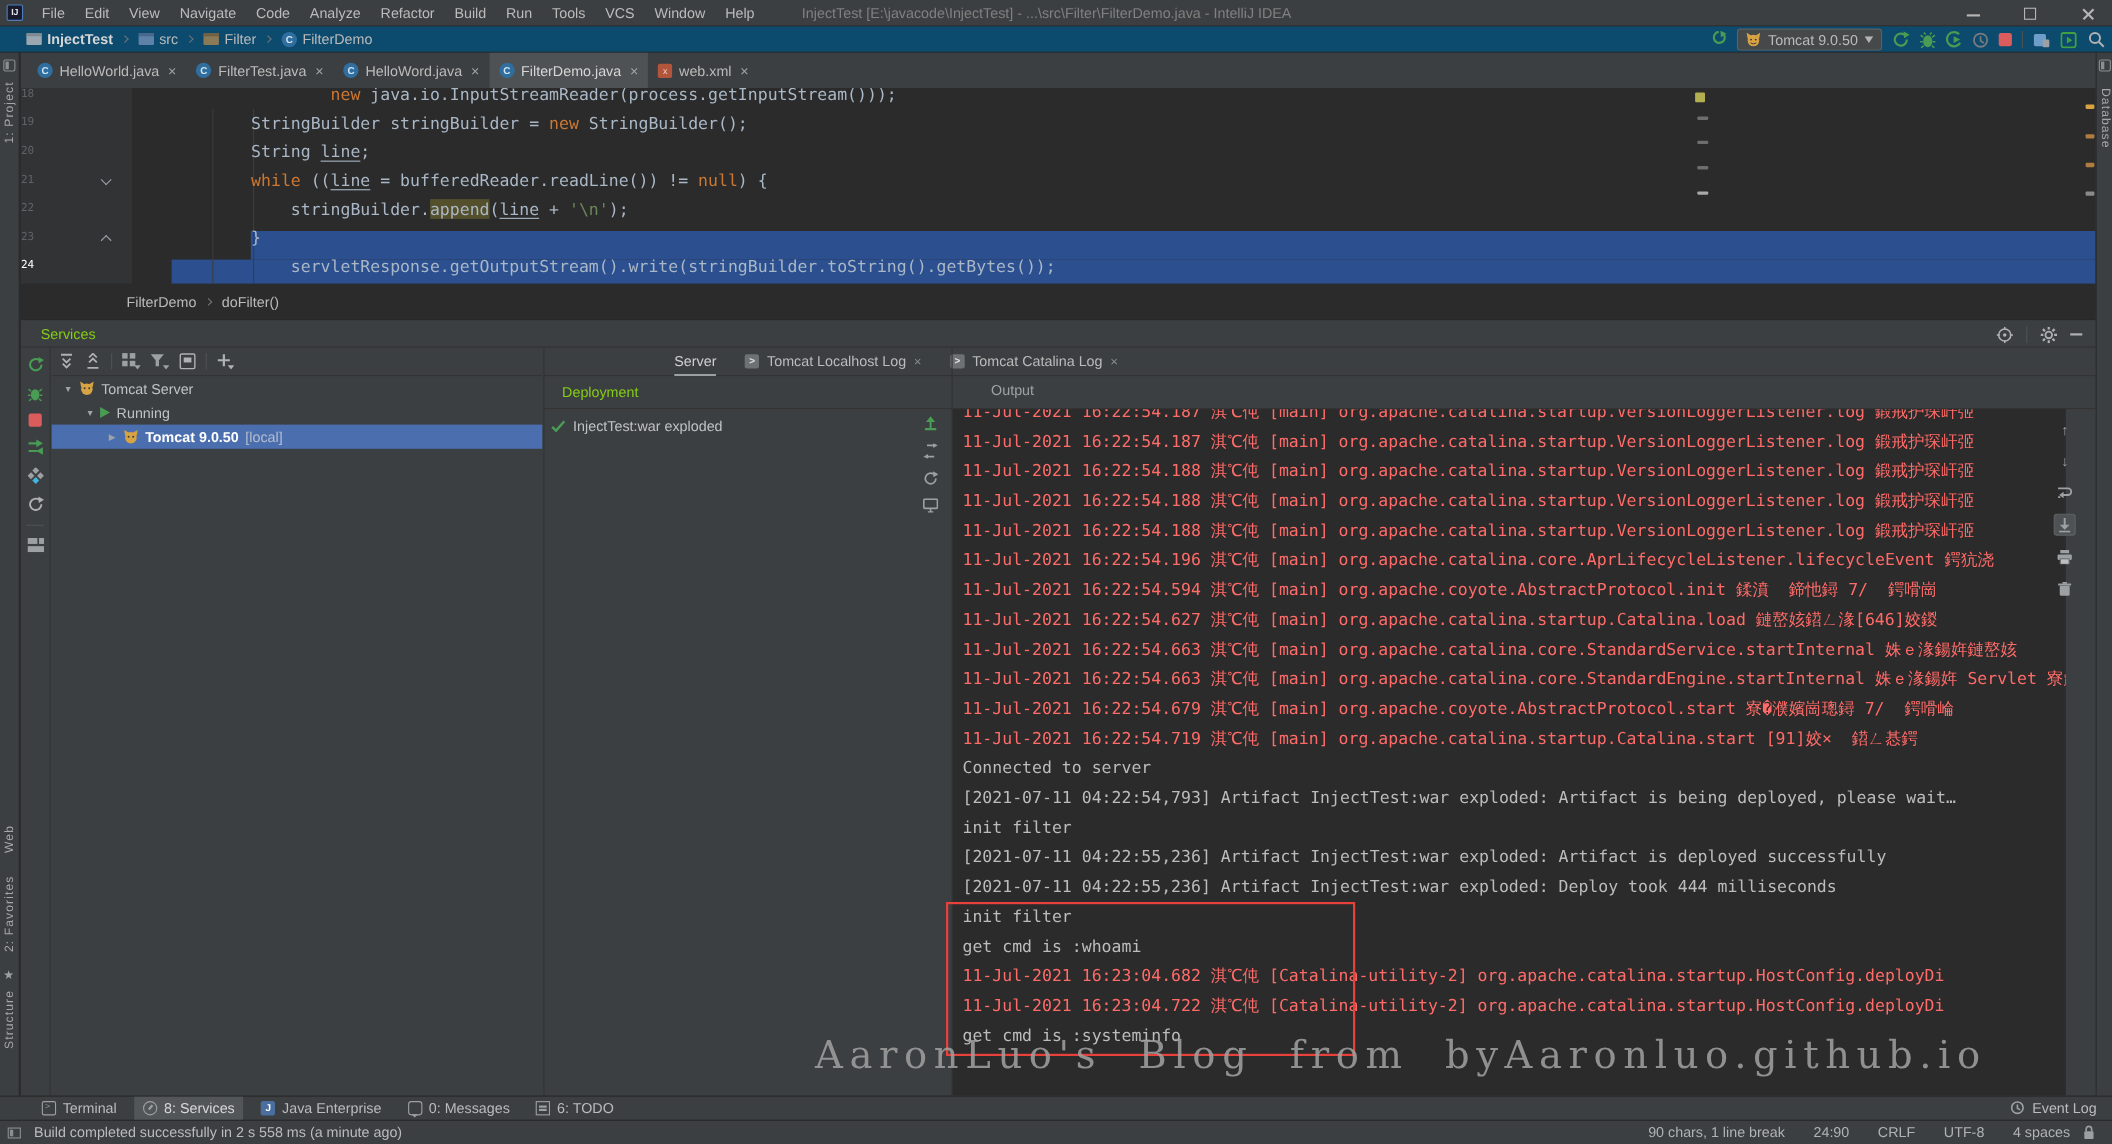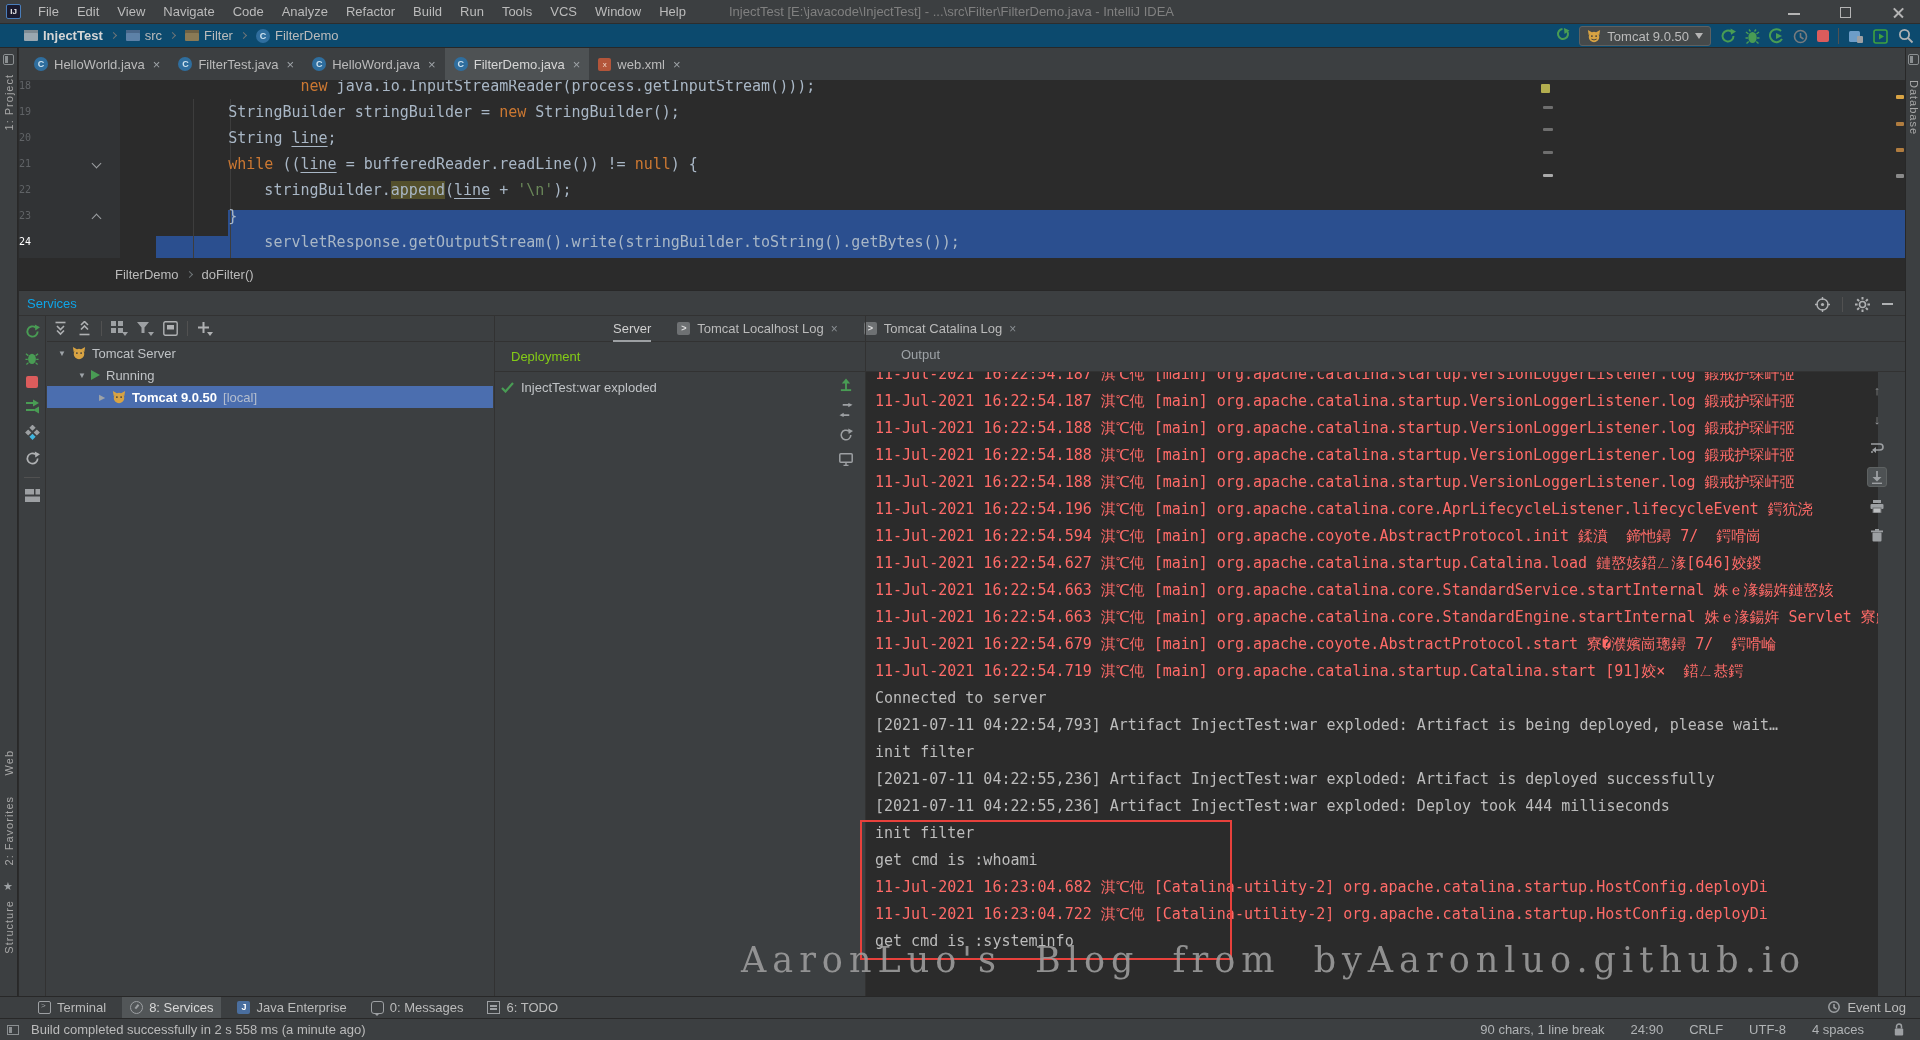--- a/index.html
+++ b/index.html
@@ -72,21 +72,21 @@
   .tk-var{color:#a9b7c6;text-decoration:underline;text-underline-offset:3px}
   .tk-hl{color:#a9b7c6;background:#54502c}
   #edmarks .m{position:absolute;border-radius:1px}
 
   
   #ed-crumbs{position:absolute;left:19px;top:258px;width:1886px;height:32px;display:flex;align-items:center;padding-left:96px;gap:4px;color:#bbbbbb;background:#2b2b2b}
 
   
   #svc{position:absolute;left:19px;top:290px;width:1886px;height:706px;background:#3c3f41}
   #svc-header{position:absolute;left:0;top:0;width:100%;height:26px;border-top:1px solid #282828;border-bottom:1px solid #323232;display:flex;align-items:center}
-  #svc-title{margin-left:8px;color:#0ea5e9}
+  #svc-title{margin-left:18px;color:#84cc16}
   #svc-hdr-icons{position:absolute;right:12px;top:0;height:26px;display:flex;align-items:center;gap:12px}
   #svc-vtools{position:absolute;left:0;top:26px;width:27px;height:680px;border-right:1px solid #323232;display:flex;flex-direction:column;align-items:center;padding-top:8px;gap:11px}
   #svc-htools{position:absolute;left:28px;top:26px;width:446px;height:26px;display:flex;align-items:center;gap:9px;padding-left:6px;border-bottom:1px solid #323232}
   .vsep{width:16px;height:1px;background:#515151}
   .hsep{width:1px;height:15px;background:#515151}
 
   #tree{position:absolute;left:28px;top:52px;width:446px;height:628px}
   .trow{position:relative;height:22px;display:flex;align-items:center;color:#bfc2c5}
   .trow.selected{background:#4b6eaf;color:#ffffff}
   .tchev{font-size:8px;color:#9ea3a8;width:10px;text-align:center}
@@ -132,21 +132,21 @@
   .bic-messages{border:1px solid #9da0a3;border-radius:3px}
   .bic-messages::after{content:"";position:absolute;left:2px;bottom:-3px;border-left:3px solid transparent;border-right:3px solid transparent;border-top:3px solid #9da0a3}
   .bic-todo{border:1px solid #9da0a3}
   .bic-todo::before{content:"";position:absolute;left:2px;top:3px;width:7px;height:1.5px;background:#9da0a3;box-shadow:0 3px 0 #9da0a3}
   #event-log{position:absolute;right:14px;top:996px;height:22px;display:flex;align-items:center;gap:6px;color:#bbbbbb}
 
   #statusbar{position:absolute;left:0;top:1018px;width:1920px;height:22px;background:#3c3f41;border-top:1px solid #282828;display:flex;align-items:center}
   #switcher{width:12px;height:10px;margin-left:7px;border:1px solid #8b8f91;position:relative}
   #switcher::after{content:"";position:absolute;left:1px;top:1px;width:3px;height:6px;background:#8b8f91}
   #status-msg{margin-left:12px;color:#bbbbbb}
-  #status-right{position:absolute;right:16px;display:flex;align-items:center;gap:30px;color:#b0b3b5}
+  #status-right{position:absolute;right:16px;display:flex;align-items:center;gap:12px;color:#b0b3b5}
 </style>
 </head>
 <body>
 
 <div id="titlebar">
   <div id="ij-logo">IJ</div>
   <div id="menus">
       <span class="menu-item">File</span>
       <span class="menu-item">Edit</span>
       <span class="menu-item">View</span>

